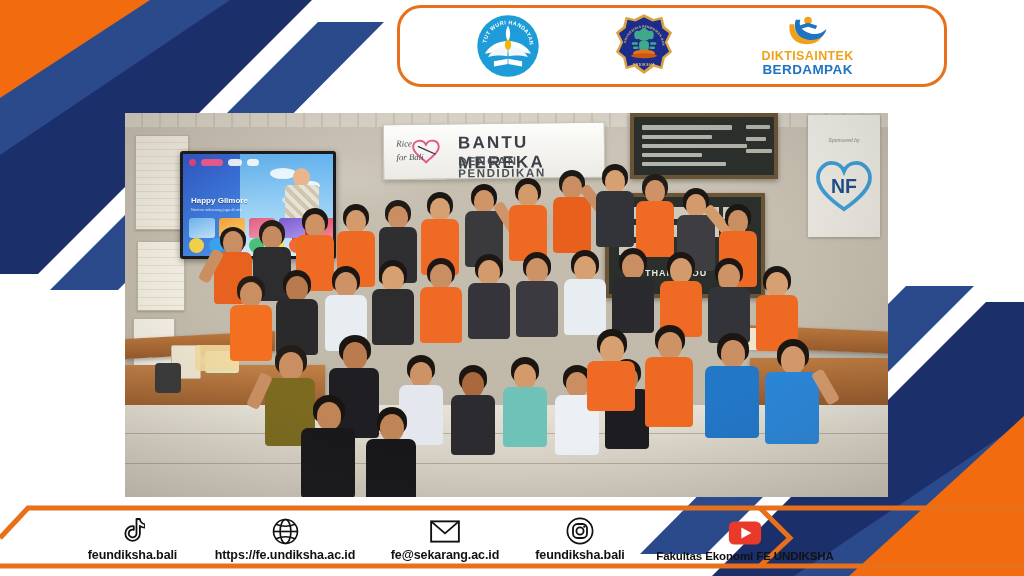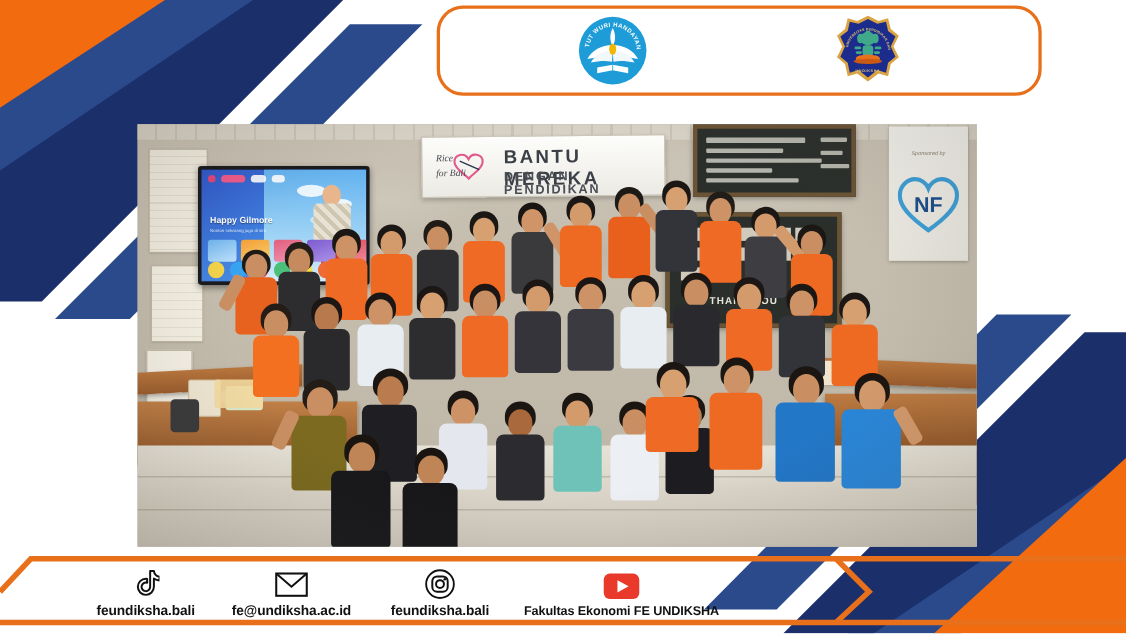--- a/index.html
+++ b/index.html
@@ -233,20 +233,32 @@
           <ellipse cx="50" cy="66" rx="18" ry="6"></ellipse>
           <path d="M32,66 q6,-8 10,-2 z"></path>
           <path d="M68,66 q-6,-8 -10,-2 z"></path>
           <path d="M44,64 q6,-9 12,0 z"></path>
         </g>
         <ellipse cx="50" cy="70" rx="21" ry="4" fill="#C95A13"></ellipse>
         <text x="50" y="86" font-size="5.5" font-weight="bold" fill="#E3C477" text-anchor="middle" letter-spacing="1">UNDIKSHA</text>
       </svg>
     </div>
 
+    <div class="logo dikti">
+      <div class="dikti-mark">
+        <svg viewBox="0 0 60 44" width="46" height="34">
+          <path d="M6,12 C4,26 12,38 28,38 C40,38 48,32 50,24 C44,30 36,32 28,30 C18,28 12,22 12,12 Z" fill="#F0A11B"></path>
+          <path d="M14,6 C10,18 16,30 30,32 C42,34 52,28 54,18 C46,26 36,26 28,22 C20,18 18,12 20,6 Z" fill="#1E74C4"></path>
+          <circle cx="30" cy="7" r="5" fill="#F0A11B"></circle>
+          <path d="M18,14 L30,10 L42,14 L40,18 L30,15 L20,18 Z" fill="#1E74C4"></path>
+        </svg>
+      </div>
+      <div class="dikti-t1">DIKTISAINTEK</div>
+      <div class="dikti-t2">BERDAMPAK</div>
+    </div>
   </div>
 
   <div class="photo">
     <div class="photo-inner">
       <div class="wall"></div>
       <div class="wall-texture"></div>
       <div class="tile-strip"></div>
 
       <div class="poster p1"></div>
       <div class="poster p2"></div>
@@ -566,30 +578,42 @@
 
     <div class="f-item" style="width:125px;">
       <div class="f-icon">
         <svg width="24" height="27" viewBox="0 0 24 27">
           <path d="M15.5,1 h3.4 a6.2,6.2 0 0 0 5.1,5.3 v3.4 a9.2,9.2 0 0 1 -5.1,-1.8 v7.6 a7.3,7.3 0 1 1 -7.3,-7.3 c0.4,0 0.8,0 1.2,0.1 v3.5 a3.9,3.9 0 1 0 2.7,3.7 Z" fill="none" stroke="#111" stroke-width="1.8" stroke-linejoin="round"></path>
         </svg>
       </div>
       <div class="f-label">feundiksha.bali</div>
     </div>
 
+    <div class="f-item" style="width:180px;">
+      <div class="f-icon">
+        <svg width="27" height="27" viewBox="0 0 28 28">
+          <circle cx="14" cy="14" r="12.4" fill="none" stroke="#111" stroke-width="1.7"></circle>
+          <ellipse cx="14" cy="14" rx="5.6" ry="12.4" fill="none" stroke="#111" stroke-width="1.7"></ellipse>
+          <line x1="1.6" y1="14" x2="26.4" y2="14" stroke="#111" stroke-width="1.7"></line>
+          <path d="M4,6.5 q10,4 20,0" fill="none" stroke="#111" stroke-width="1.5"></path>
+          <path d="M4,21.5 q10,-4 20,0" fill="none" stroke="#111" stroke-width="1.5"></path>
+        </svg>
+      </div>
+      <div class="f-label">https://fe.undiksha.ac.id</div>
+    </div>
 
 
     <div class="f-item" style="width:140px;">
       <div class="f-icon">
         <svg width="30" height="23" viewBox="0 0 32 24">
           <rect x="1.2" y="1.2" width="29.6" height="21.6" fill="none" stroke="#111" stroke-width="2"></rect>
           <path d="M1.2,1.2 L16,14 L30.8,1.2" fill="none" stroke="#111" stroke-width="2"></path>
         </svg>
       </div>
-      <div class="f-label">fe@undiksha.ac.id</div>
+      <div class="f-label">fe@sekarang.ac.id</div>
     </div>
 
     <div class="f-item" style="width:130px;">
       <div class="f-icon">
         <svg width="28" height="28" viewBox="0 0 28 28">
           <circle cx="14" cy="14" r="12.6" fill="none" stroke="#111" stroke-width="1.7"></circle>
           <rect x="7" y="7" width="14" height="14" rx="4.4" fill="none" stroke="#111" stroke-width="1.8"></rect>
           <circle cx="14" cy="14" r="3.6" fill="none" stroke="#111" stroke-width="1.8"></circle>
           <circle cx="18.4" cy="9.6" r="1.2" fill="#111"></circle>
         </svg>

